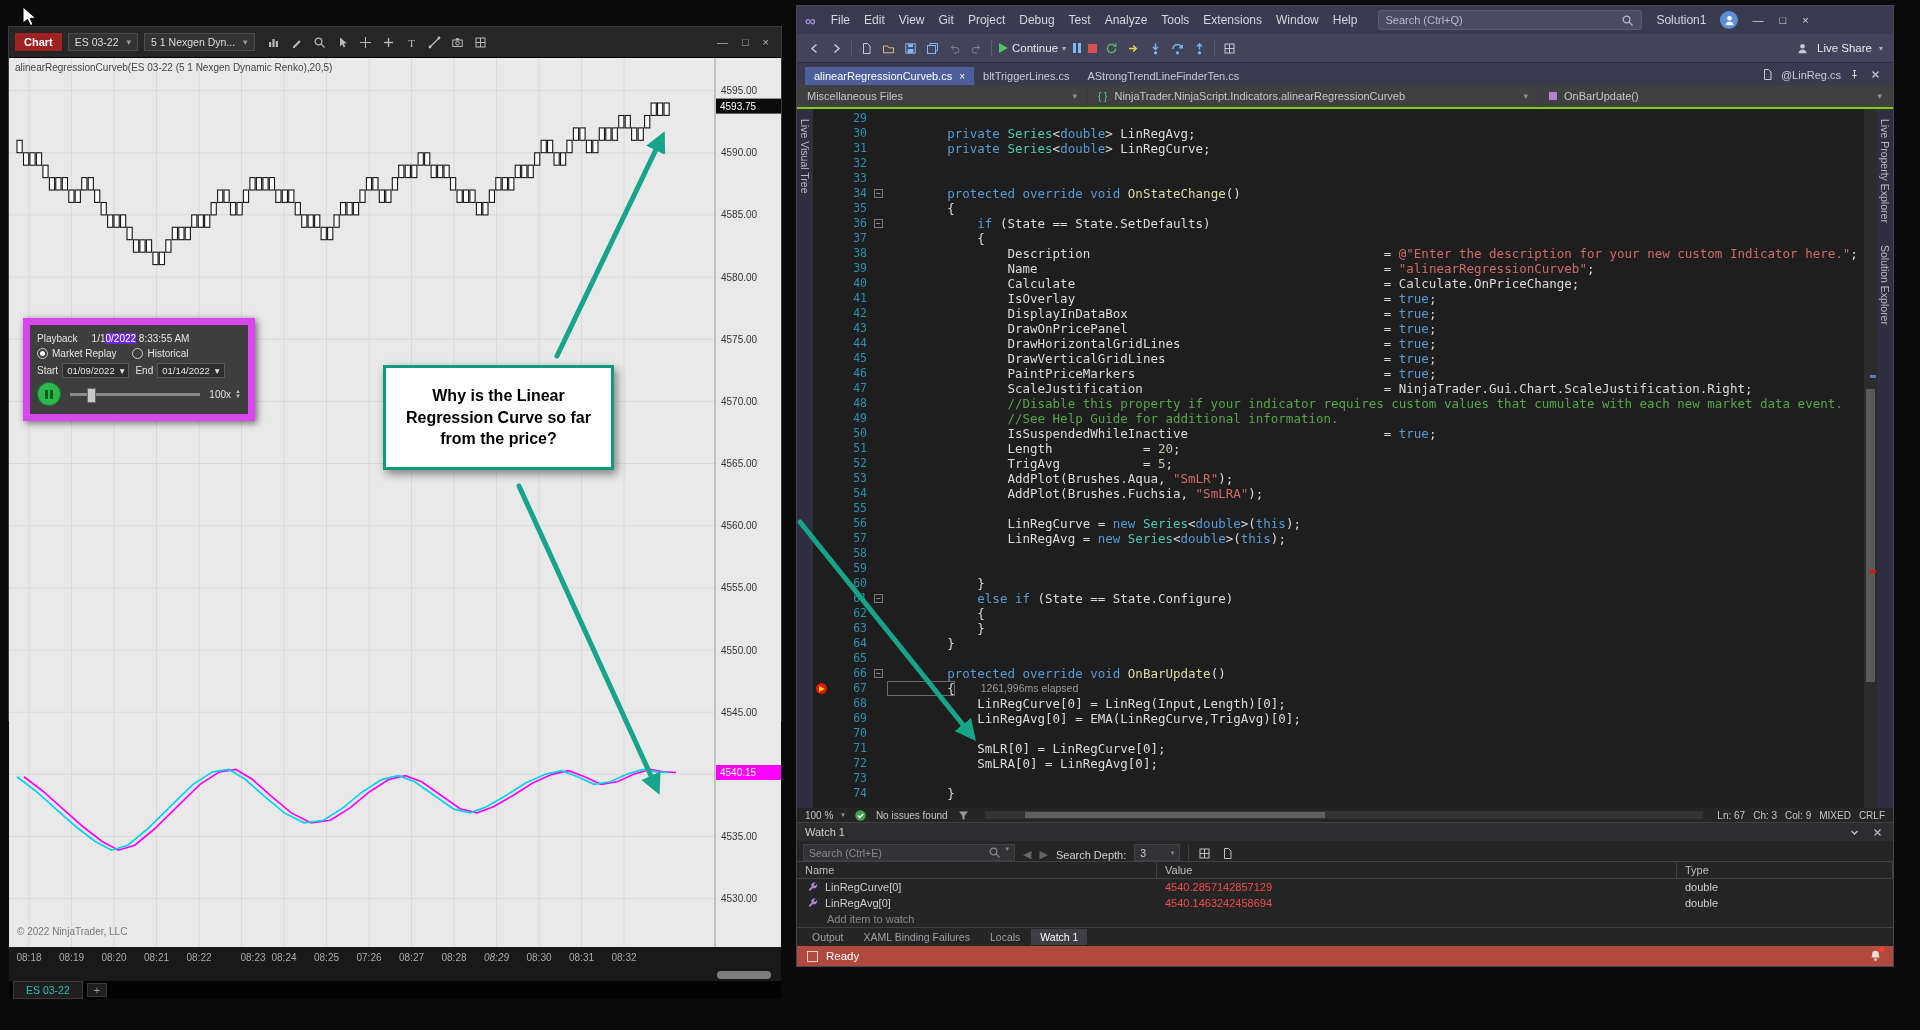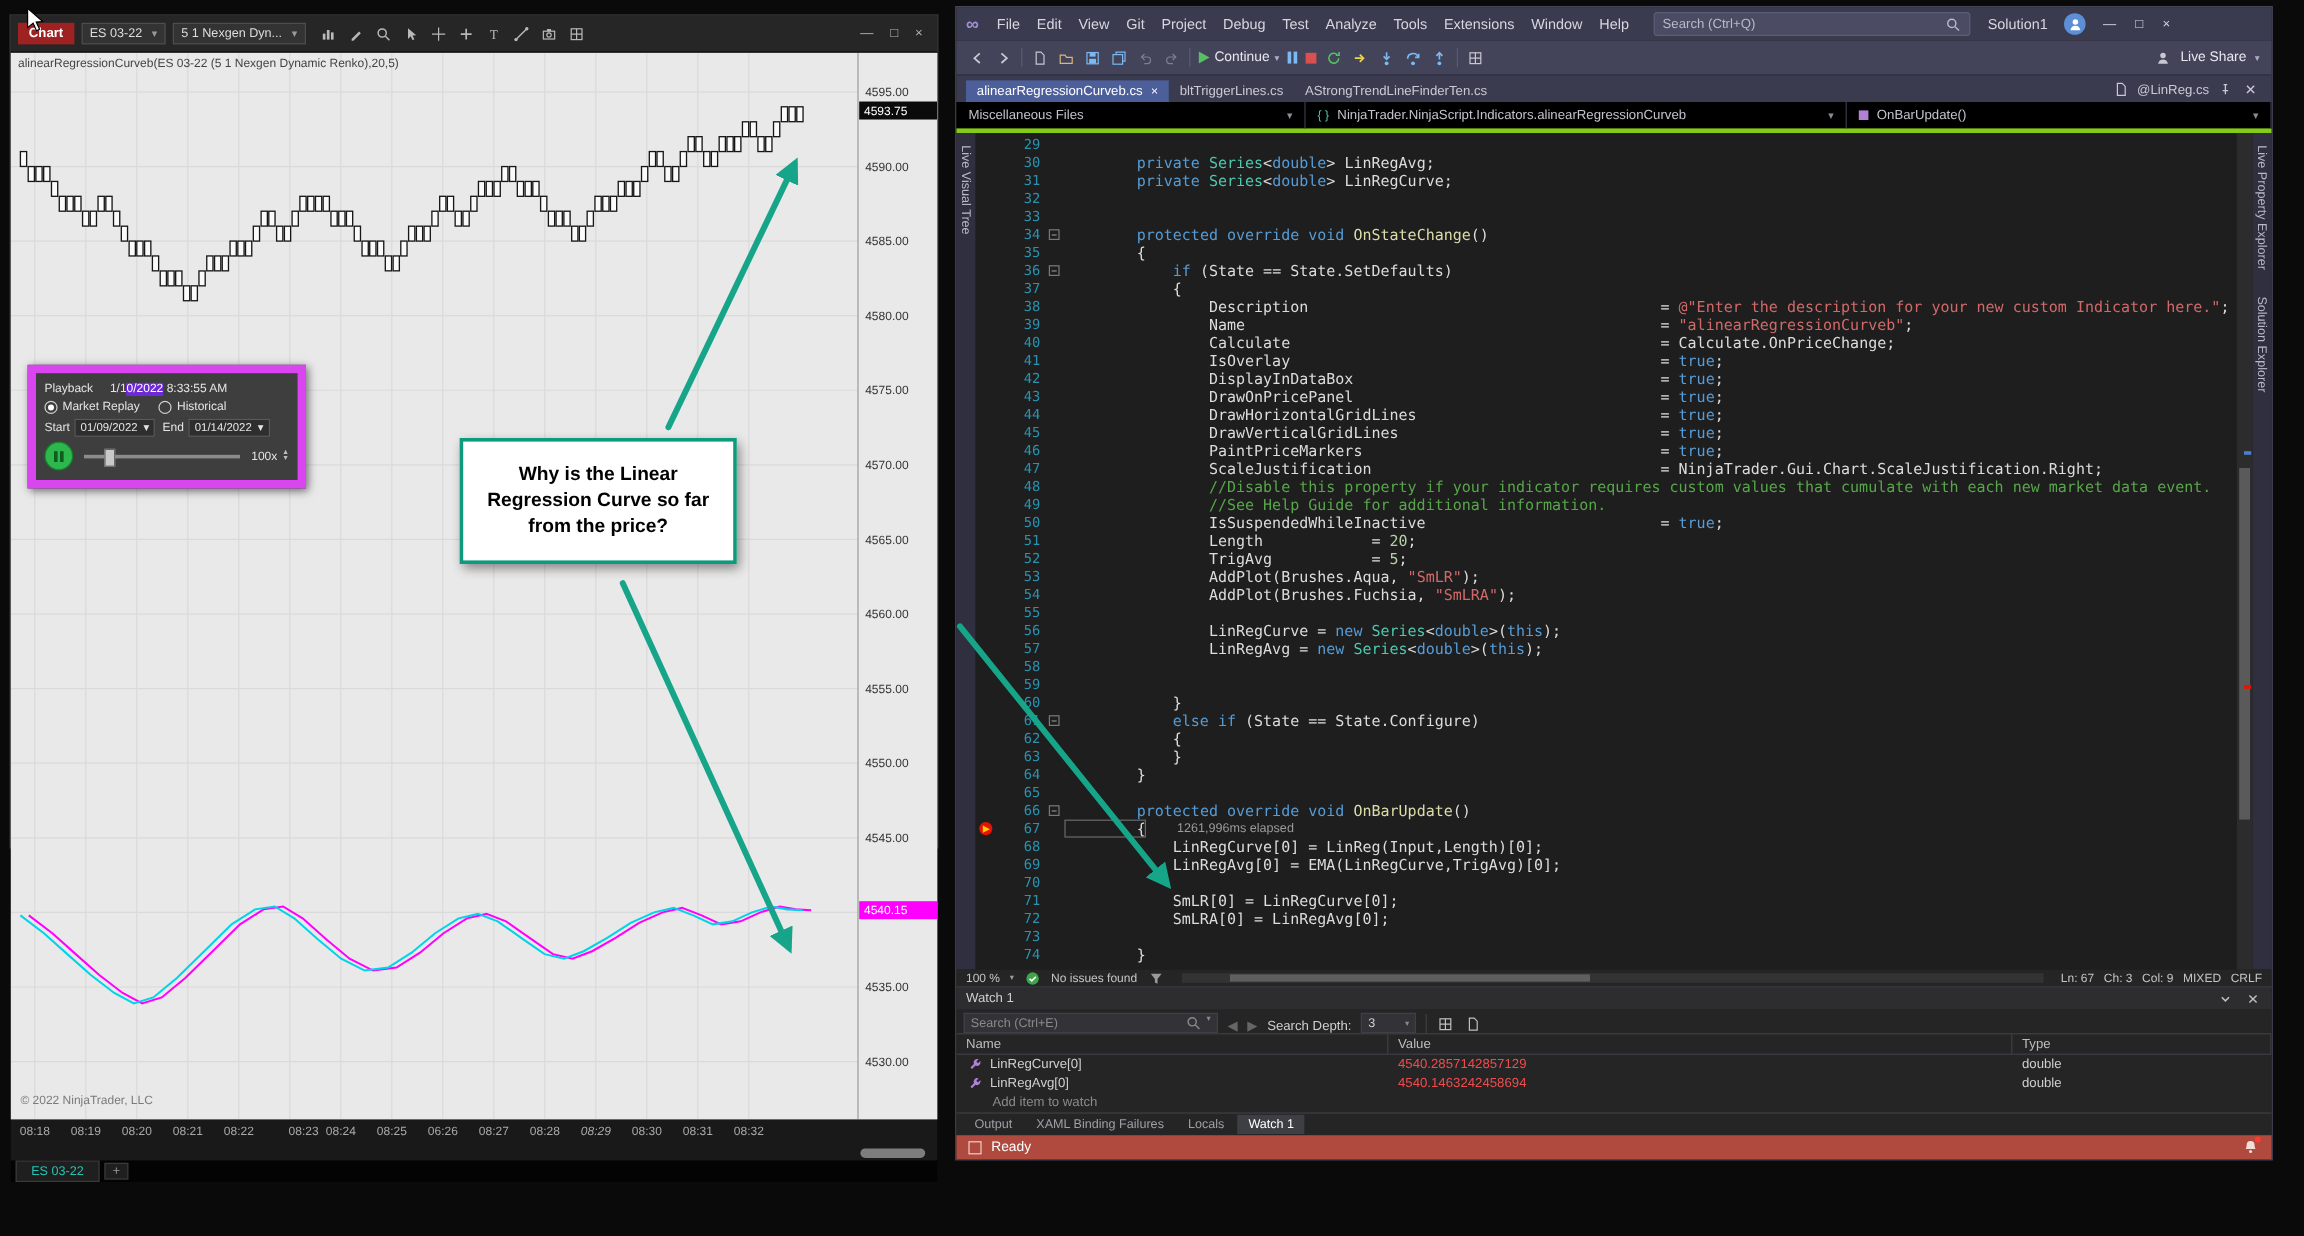--- a/index.html
+++ b/index.html
@@ -1,18 +1,18 @@
 <!DOCTYPE html>
 <html><head>
 <meta charset="utf-8">
 <style>
   html,body{margin:0;padding:0;width:1920px;height:1030px;background:#0a0a0a;overflow:hidden;
     font-family:"Liberation Sans","DejaVu Sans",sans-serif;position:relative;color:#ddd;}
   
-  #nt{position:absolute;left:8px;top:12px;width:774px;height:695px;background:#141414;
+  #nt{position:absolute;left:8px;top:26px;width:774px;height:695px;background:#141414;
       border:1px solid #3c3c3c;box-sizing:border-box;display:flex;flex-direction:column}
   .nt-toolbar{height:30px;background:#262626;display:flex;align-items:center;gap:6px;padding:0 6px;border-bottom:1px solid #000;flex:none}
   .chip{background:#9e2222;color:#fff;font-size:11px;padding:3px 9px;font-weight:bold}
   .nt-dd{background:#333;border:1px solid #4d4d4d;color:#ddd;font-size:10.5px;padding:2px 6px;display:flex;align-items:center;gap:8px;white-space:nowrap}
   .nt-dd .ch{color:#9a9a9a;font-size:9px}
   .nt-icons{display:flex;align-items:center;gap:5px;margin-left:4px}
   .nt-ico{width:18px;height:18px;display:flex;align-items:center;justify-content:center}
   .nt-win-btns{margin-left:auto;display:flex;gap:14px;color:#b5b5b5;font-size:11px;padding-right:6px}
   .nt-chart{position:relative;height:889px;background:#e9e9e9;overflow:hidden;flex:none}
   #nt-chart-svg{position:absolute;left:0;top:0}
@@ -60,21 +60,21 @@
   .continue{display:flex;align-items:center;gap:4px}
   .play-tri{width:0;height:0;border-left:9px solid #58c064;border-top:5.5px solid transparent;border-bottom:5.5px solid transparent}
   .stop-sq{width:9px;height:9px;background:#d85050}
   .pause-ic{display:flex;gap:2px}.pause-ic i{width:3px;height:10px;background:#7cb8f2}
   .dim{opacity:.45}
   .vs-tabstrip{height:22px;background:#3b3b4f;display:flex;align-items:flex-end;padding-left:8px;font-size:11px;flex:none}
   .doc-tab{padding:3px 9px;color:#c9c9d4;display:flex;gap:7px;align-items:center;white-space:nowrap}
   .doc-tab.active{background:#4d5f9a;color:#fff}
   .doc-tab .x{font-size:10px;color:inherit}
   .vs-right-tab{margin-left:auto;display:flex;align-items:center;gap:6px;color:#c9c9d4;padding:3px 10px}
-  .vs-nav{height:22px;background:#000000;border-bottom:4px solid #84cc16;display:flex;font-size:11px;color:#c3c3cd;flex:none}
+  .vs-nav{height:22px;background:#404040;border-bottom:2px solid #84cc16;display:flex;font-size:11px;color:#c3c3cd;flex:none}
   .nav-sec{display:flex;align-items:center;gap:7px;padding:0 10px;height:100%;border-right:1px solid #3a3a4c}
   .nav-ch{color:#8a8a98;font-size:9px;margin-left:10px}
   .vs-main{flex:1;display:flex;min-height:0}
   .vstrip{width:16px;background:#2f2f3f;color:#b9b9c5;font-size:10.5px;display:flex;flex-direction:column;align-items:center;padding-top:10px;gap:22px;flex:none}
   .vtext{writing-mode:vertical-lr;white-space:nowrap}
   .editor{flex:1;overflow:hidden;background:#1e1e1e;font-family:"DejaVu Sans Mono","Liberation Mono",monospace;font-size:12.5px;padding-top:2px}
   .code-line{height:15px;display:flex;align-items:stretch}
   .ln-margin{width:18px;flex:none;position:relative}
   .bp{position:absolute;left:3px;top:2px;width:11px;height:11px;border-radius:50%;background:#e51400}
   .bp-arrow{position:absolute;left:6px;top:4.5px;width:0;height:0;border-left:6px solid #ffcc00;border-top:3px solid transparent;border-bottom:3px solid transparent}
@@ -399,21 +399,21 @@
 
   <div class="nt-time" id="nt-time">
       <span style="left: 20px;">08:18</span>
       <span style="left: 62.5px;">08:19</span>
       <span style="left: 105px;">08:20</span>
       <span style="left: 147.5px;">08:21</span>
       <span style="left: 190px;">08:22</span>
       <span style="left: 232.5px; padding-left: 23px;">08:23</span>
       <span style="left: 275px;">08:24</span>
       <span style="left: 317.5px;">08:25</span>
-      <span style="left: 360px;">06:26</span>
+      <span style="left: 360px;">07:26</span>
       <span style="left: 402.5px;">08:27</span>
       <span style="left: 445px;">08:28</span>
       <span style="left: 487.5px; font-style: italic;">08:29</span>
       <span style="left: 530px;">08:30</span>
       <span style="left: 572.5px;">08:31</span>
       <span style="left: 615px;">08:32</span>
     </div>
   <div class="nt-scroll">
       <span class="thumb"></span>
     </div>

